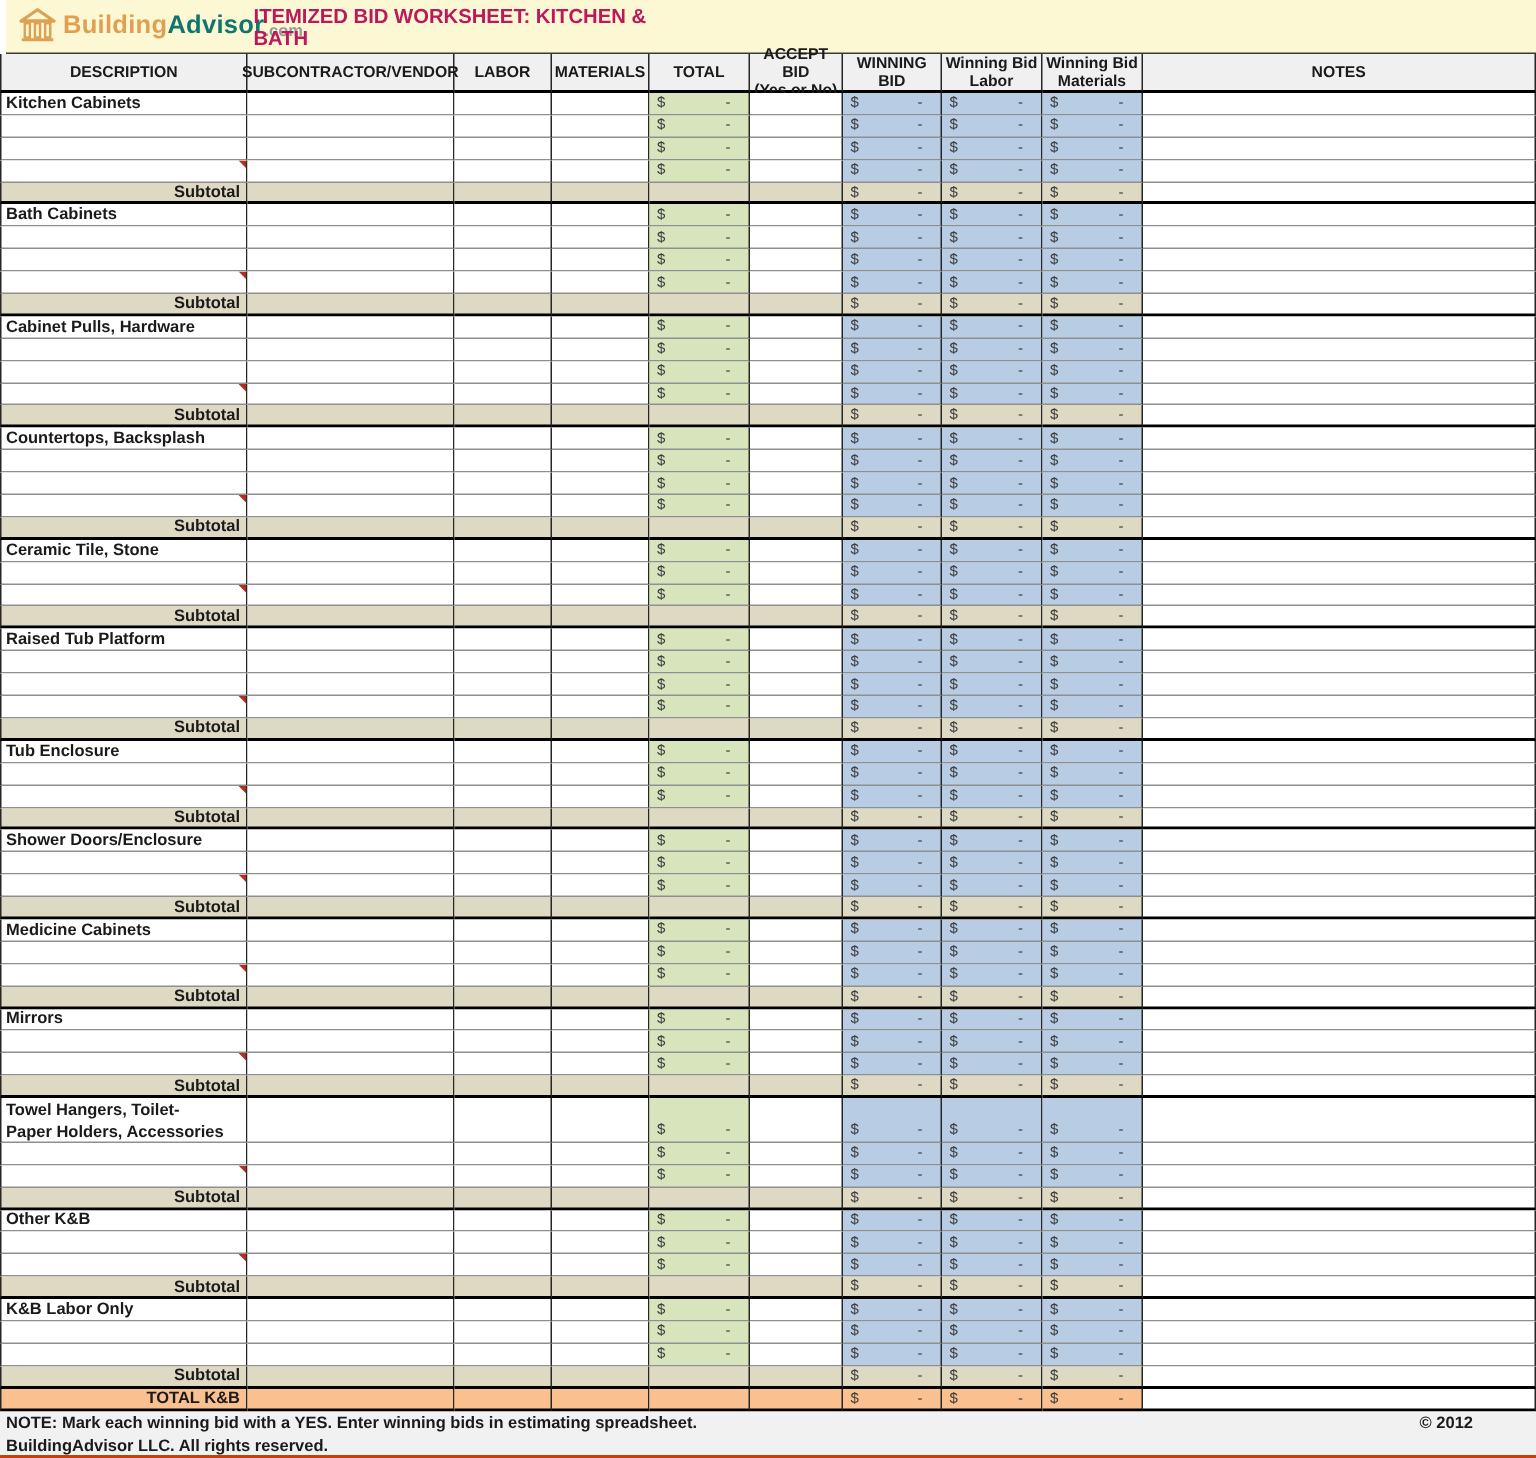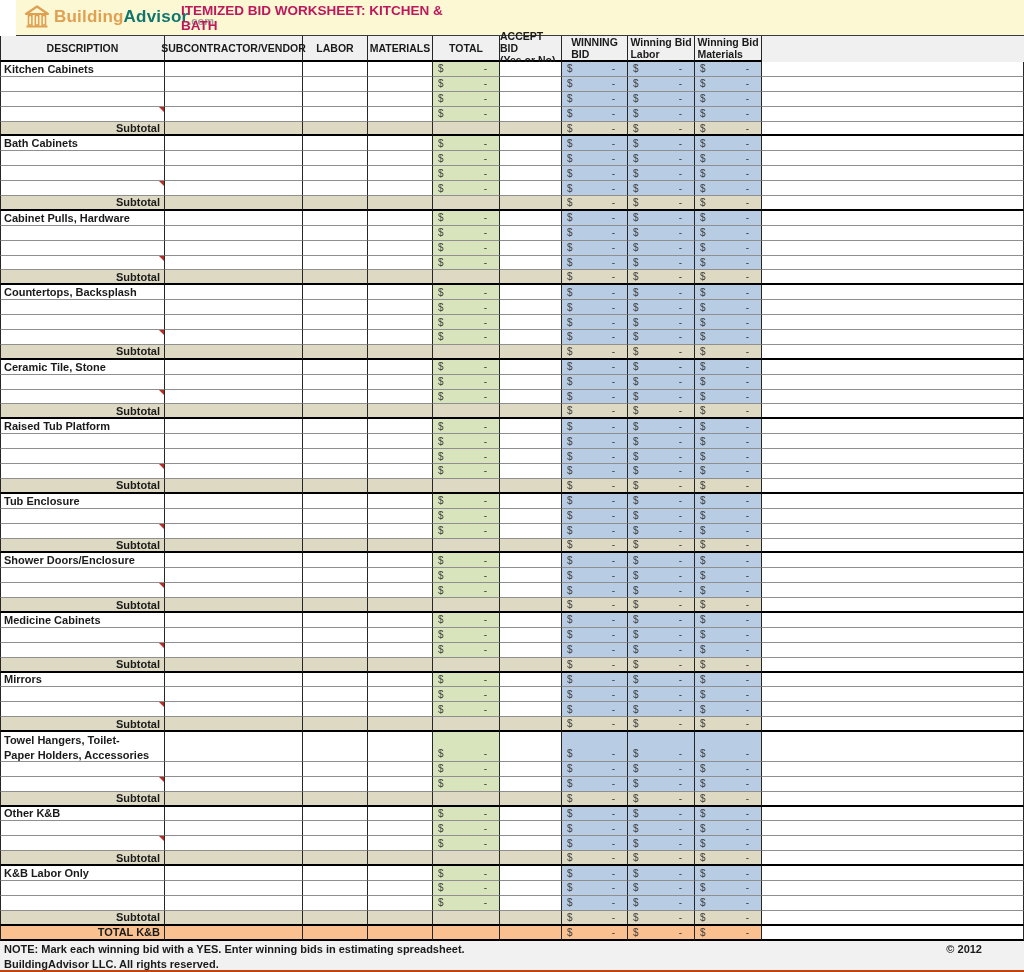--- a/index.html
+++ b/index.html
@@ -4,41 +4,41 @@
 <style>
   * { margin:0; padding:0; box-sizing:border-box; }
   html,body { background:#fff; }
   .sheet {
     position:relative; width:1024px; height:972px;
     font-family:"Liberation Sans","DejaVu Sans",sans-serif;
     color:#1a1a1a; overflow:hidden; background:#fff;
   }
   
   .topband {
-    position:absolute; top:0; left:16px; right:0; height:36px;
+    position:absolute; top:0; left:4px; right:0; height:36px;
     background:var(--band_yellow,#fcf8d4);
     border-bottom:1px solid #3a3a3a;
   }
   .logo { position:absolute; left:8px; top:5px; display:flex; align-items:center; }
   .logo svg { margin-right:4px; }
   .lg-b { font-size:17px; font-weight:bold; color:#dfa052; letter-spacing:.2px; }
   .lg-a { font-size:17px; font-weight:bold; color:#0f766e; letter-spacing:.2px; }
   .lg-t { font-size:11px; font-weight:bold; color:#9a9a9a; align-self:flex-end; padding-bottom:2px; }
   .title {
     position:absolute; left:165px; width:296px; top:0; height:36px;
     display:flex; align-items:center; justify-content:center;
     font-size:13.5px; font-weight:bold; color:#be185d;
   }
   
   .colheads {
     position:absolute; top:36px; left:0; right:0; height:26px;
     display:flex; background:var(--header_gray,#f0f0f0);
   }
   .ch {
-    display:flex; align-items:center; justify-content:center; 
+    display:flex; align-items:center; justify-content:center; text-align:center;
     font-size:10.5px; font-weight:bold; line-height:1.15; white-space:pre-line;
     border-right:1px solid #262626; border-bottom:2px solid #000;
   }
   .ch:first-child { border-left:1px solid #262626; }
   
   .w-description { width:165px; } .w-vendor { width:138px; }
   .w-labor { width:65px; } .w-materials { width:65px; }
   .w-total { width:67px; } .w-accept { width:62px; }
   .w-winning { width:66px; } .w-wlabor { width:67px; }
   .w-wmat { width:67px; } .w-notes { flex:1; }
@@ -108,20 +108,21 @@
     <div class="ch w-materials">MATERIALS</div>
     <div class="ch w-total">TOTAL</div>
     <div class="ch w-accept">ACCEPT BID
 (Yes or No)</div>
     <div class="ch w-winning">WINNING
 BID</div>
     <div class="ch w-wlabor">Winning Bid
 Labor</div>
     <div class="ch w-wmat">Winning Bid
 Materials</div>
+    <div class="ch w-notes">NOTES</div>
   </div>
 
   <div class="tbody" id="tbody">
       <div class="row">
         <div class="cell w-description c-description">Kitchen Cabinets</div>
         <div class="cell w-vendor c-vendor"></div>
         <div class="cell w-labor"></div>
         <div class="cell w-materials"></div>
         <div class="cell w-total money green">
           <span>$</span>

